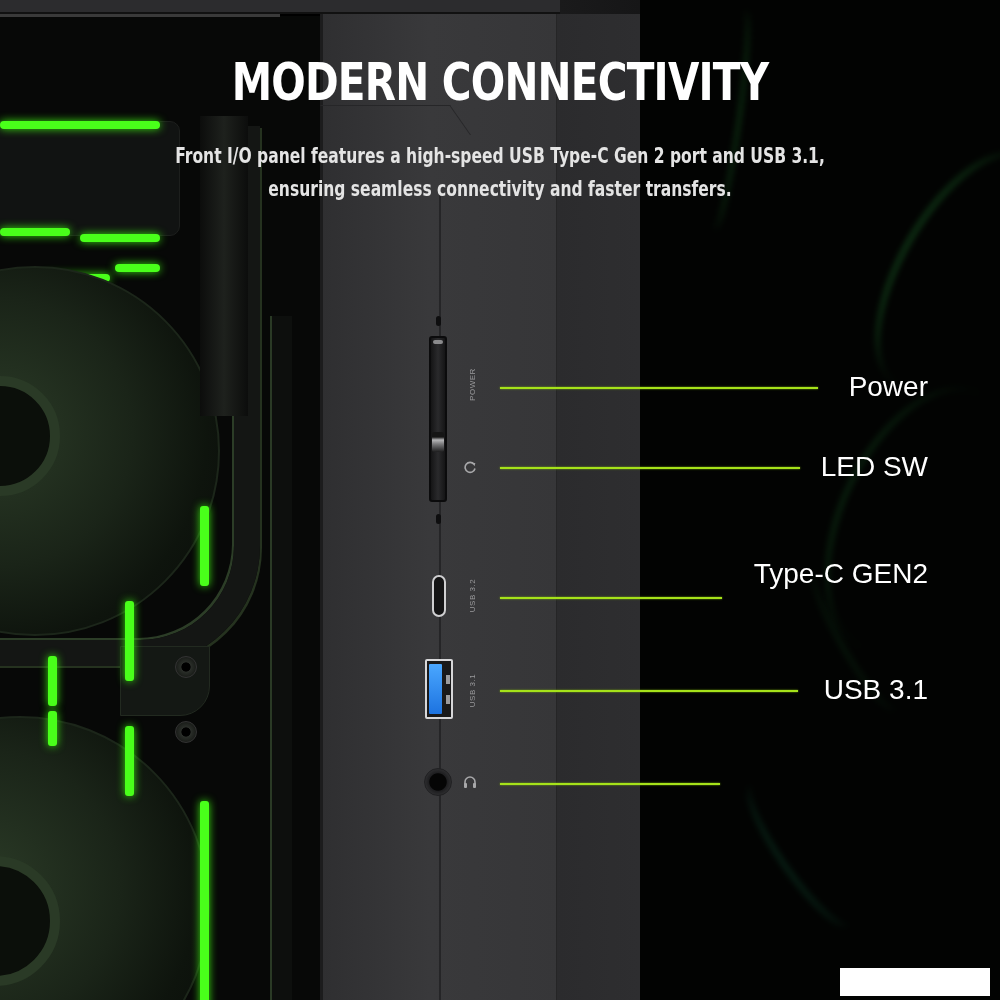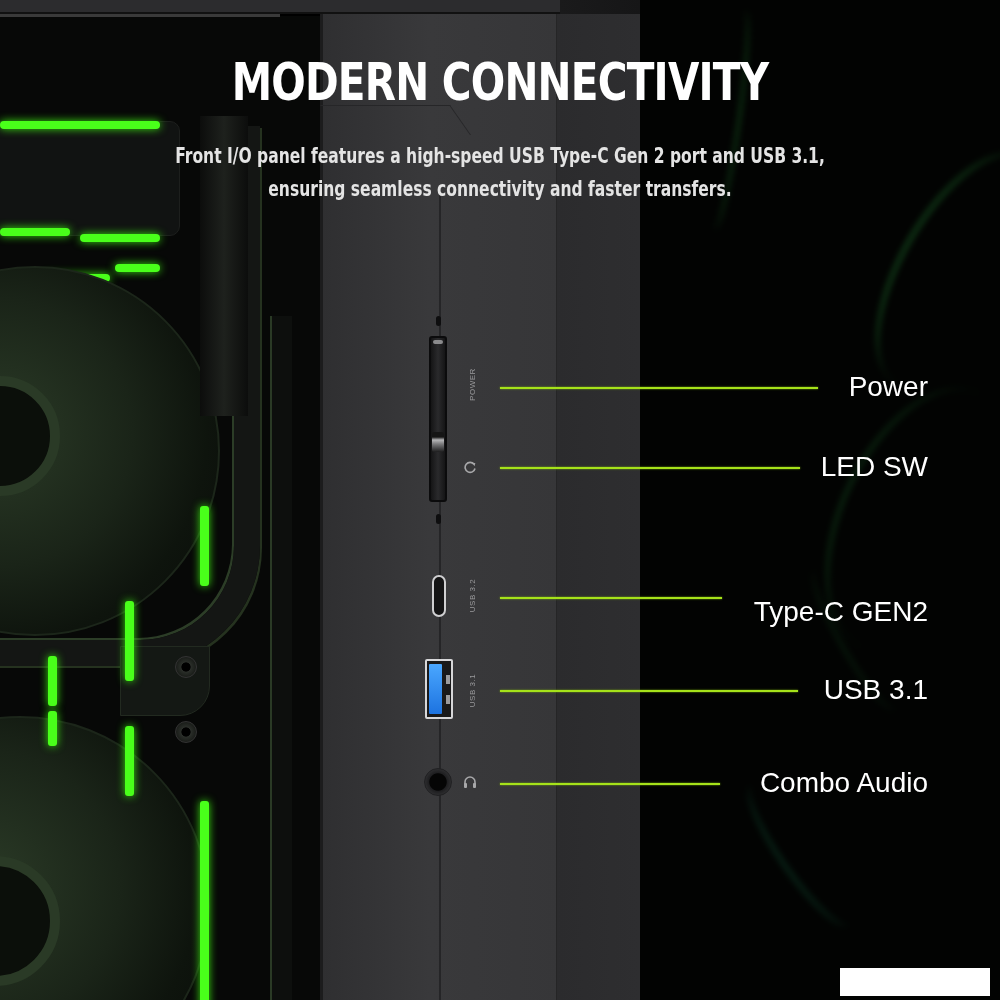--- a/index.html
+++ b/index.html
@@ -152,22 +152,21 @@
     <div>ensuring seamless connectivity and faster transfers.</div>
   </div>
 
   <div class="callout-line" style="left:500px;top:387px;width:318px;"></div>
   <div class="callout-label" style="top:371px;">Power</div>
 
   <div class="callout-line" style="left:500px;top:467px;width:300px;"></div>
   <div class="callout-label" style="top:451px;">LED SW</div>
 
   <div class="callout-line" style="left:500px;top:597px;width:222px;"></div>
-  <div class="callout-label" style="top:596px;">Type-C GEN2</div>
+  <div class="callout-label" style="top:558px;">Type-C GEN2</div>
 
   <div class="callout-line" style="left:500px;top:690px;width:298px;"></div>
   <div class="callout-label" style="top:674px;">USB 3.1</div>
 
   <div class="callout-line" style="left:500px;top:783px;width:220px;"></div>
-  <div class="callout-label" style="top:767px;">Combo Audio</div>
 
   <div class="corner-block"></div>
 </div>
 
 </body></html>

